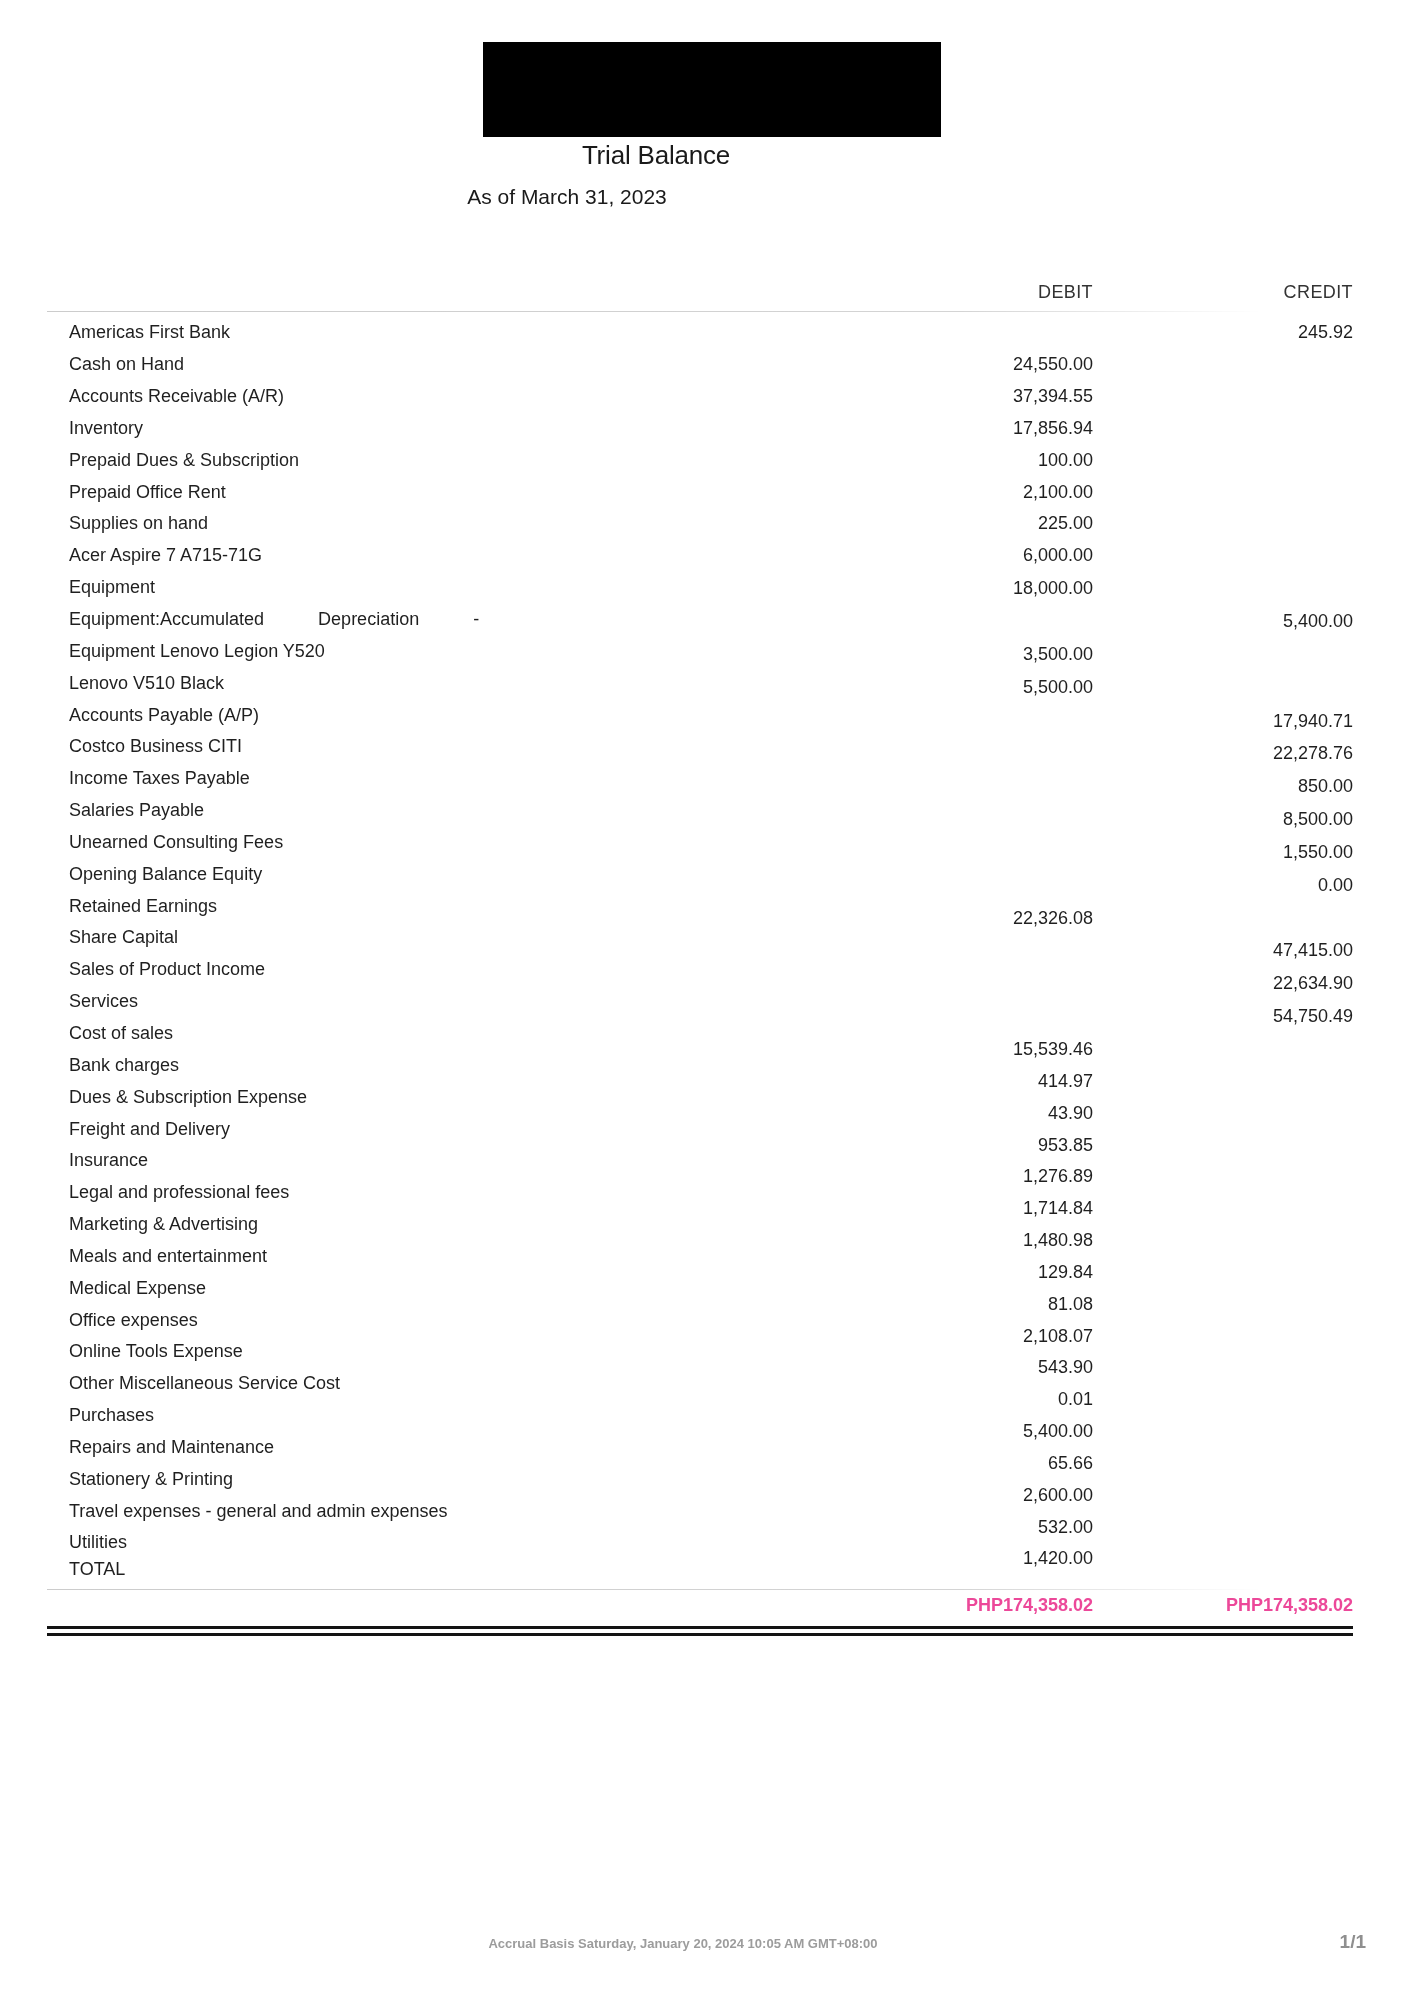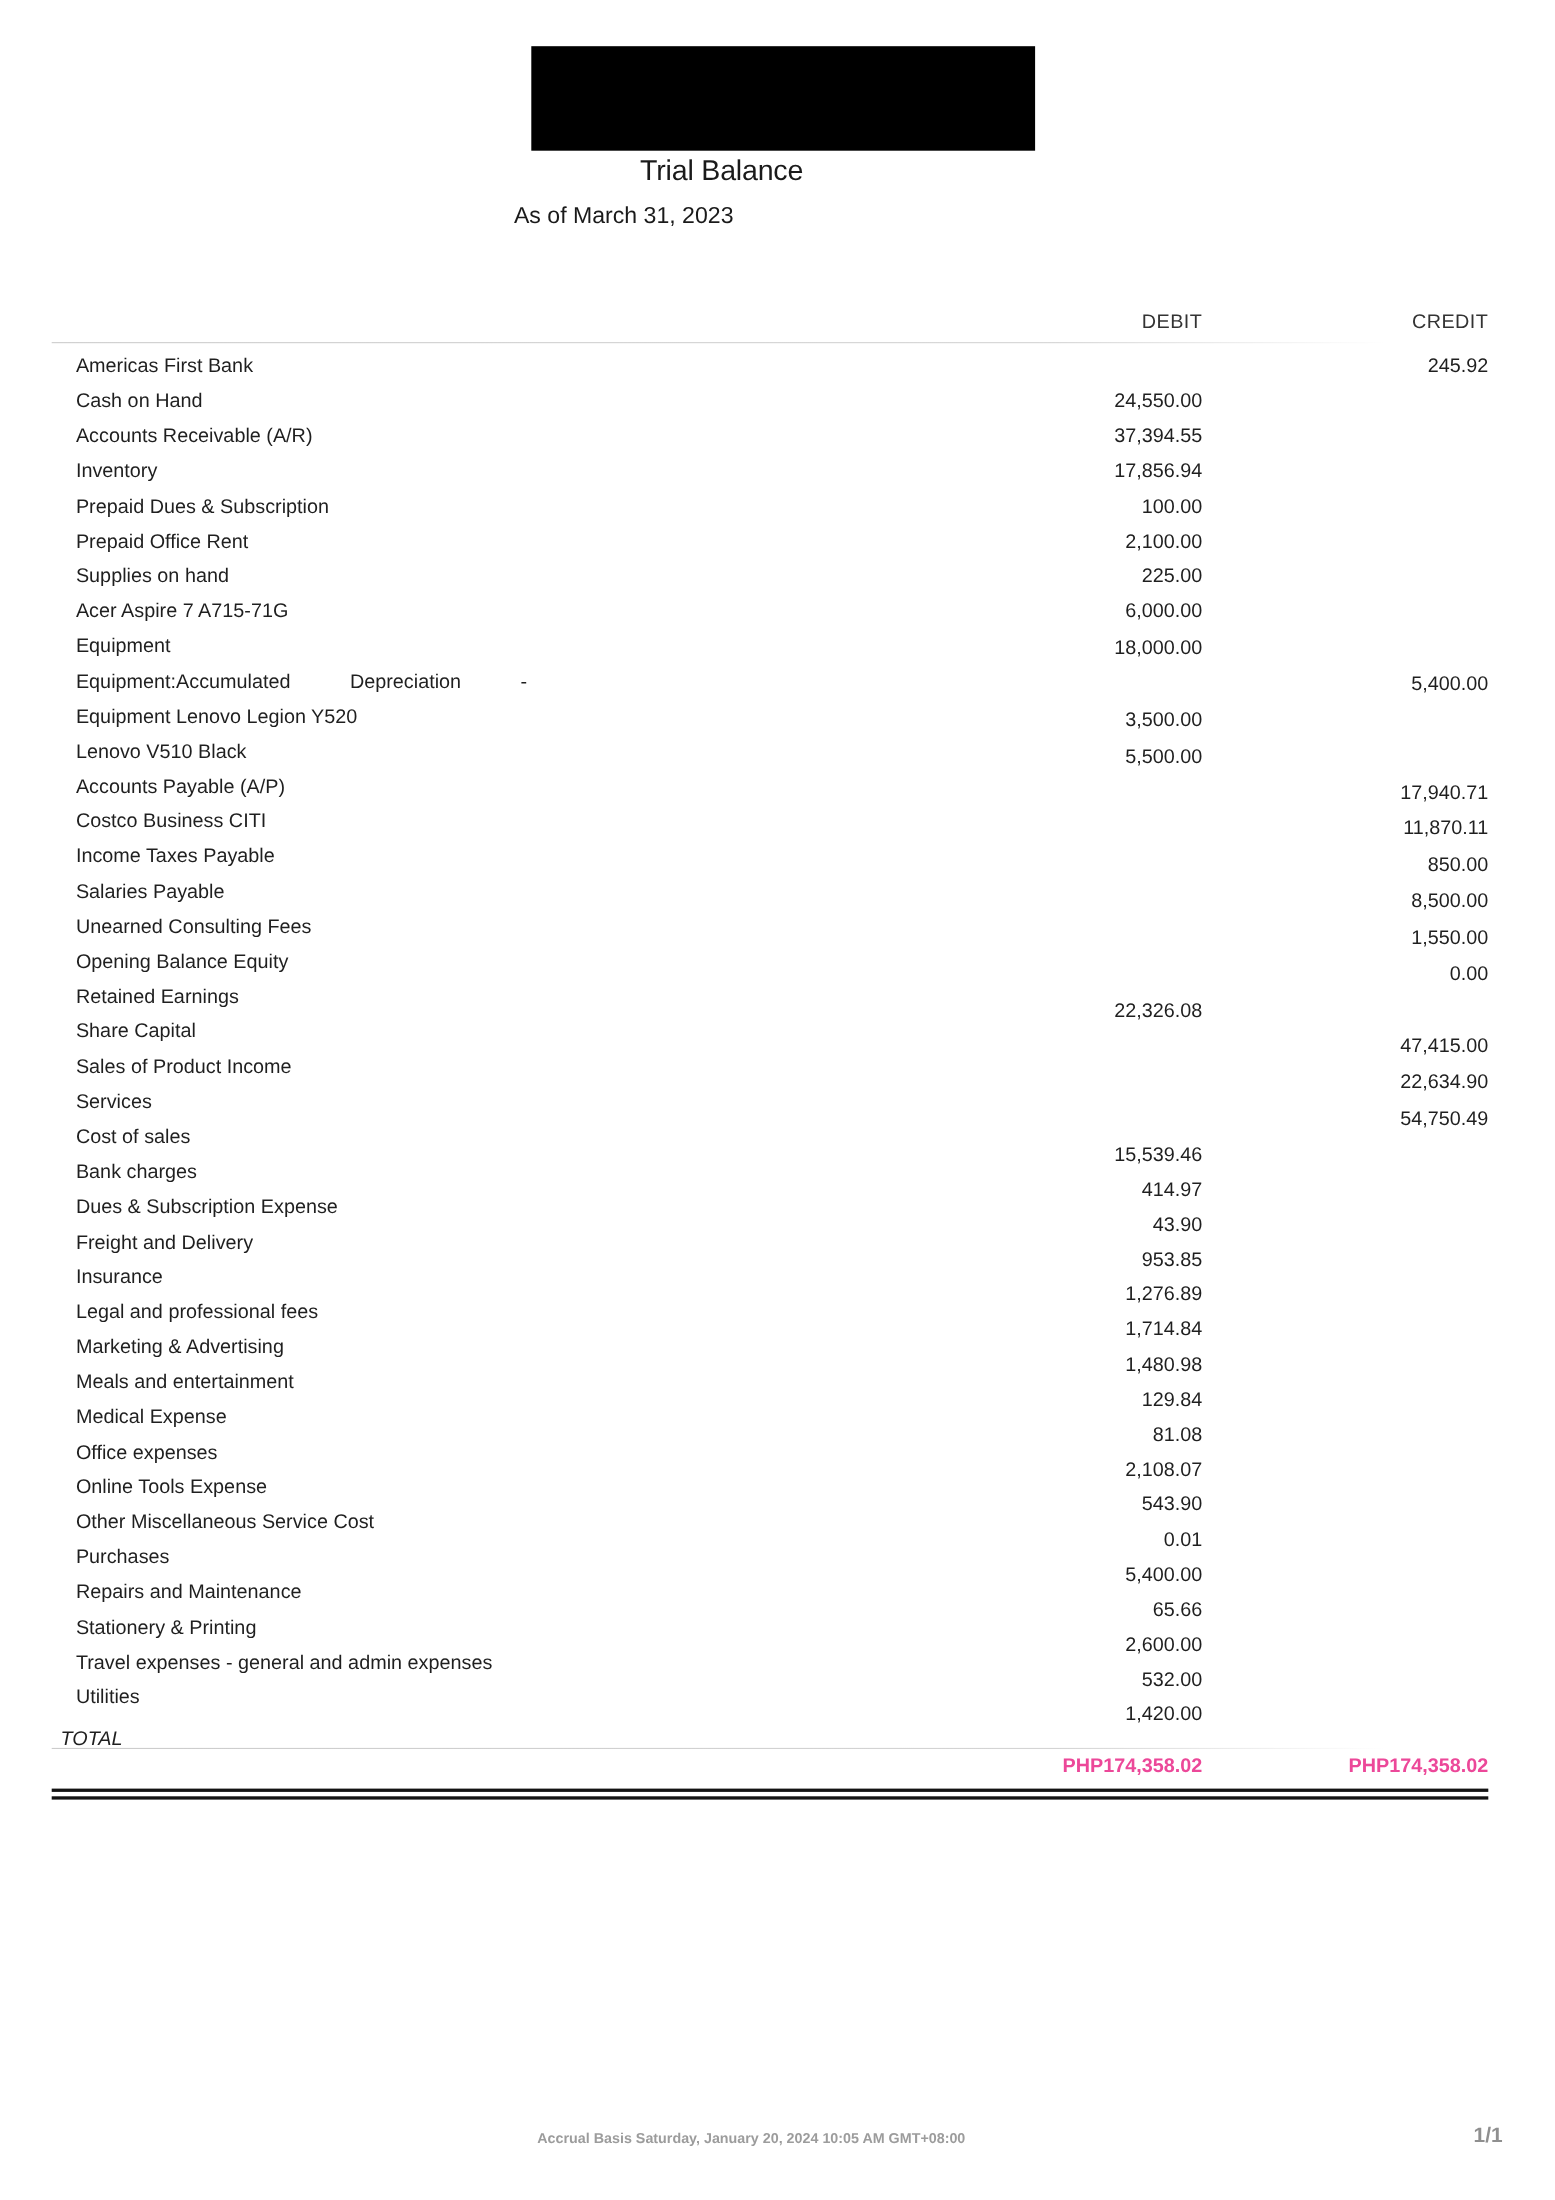--- a/index.html
+++ b/index.html
@@ -15,22 +15,22 @@
   .colhead .spacer{flex:1;}
   .hline{position:absolute;left:47px;width:1306px;height:1px;
          background:linear-gradient(to right, rgba(0,0,0,0.20) 0%, rgba(0,0,0,0.17) 70%, rgba(0,0,0,0) 93%);}
   .hline.header{top:311px;}
   .hline.pre-total{top:1589px;}
   .rows{position:absolute;left:47px;top:317px;width:1306px;}
   .row{display:flex;height:31.85px;align-items:center;}
   .cell.label{flex:1;padding-left:22px;font-size:18px;white-space:nowrap;}
   .cell.amt{width:260px;text-align:right;font-size:18px;white-space:nowrap;}
   .row-pad{padding-right:7px;}
-  .total-label-row{position:absolute;left:33px;top:1559px;width:1306px;height:31.85px;
-                   display:flex;align-items:flex-end;font-style:italic;}
+  .total-label-row{position:absolute;left:47px;top:1559px;width:1306px;height:31.85px;
+                   display:flex;align-items:flex-start;}
   .totals{position:absolute;left:47px;top:1593px;width:1306px;display:flex;height:24px;
           align-items:center;font-weight:700;font-size:18px;color:#ec4899;}
   .totals .spacer{flex:1;}
   .totals .amt{width:260px;text-align:right;white-space:nowrap;}
   .dline{position:absolute;left:47px;top:1626px;width:1306px;height:10px;
          border-top:3px solid #131313;border-bottom:3px solid #131313;box-sizing:border-box;}
   .footer{position:absolute;left:0;top:1936px;width:1366px;text-align:center;
           font-size:13px;font-weight:700;color:#9c9c9c;}
   .pagenum{position:absolute;top:1931px;right:48px;font-size:19px;font-weight:600;color:#8f8f8f;}
 </style>
@@ -114,21 +114,21 @@
       <div class="cell amt credit" style="transform: translateY(4.4px);"></div>
     </div>
       <div class="row">
       <div class="cell label">Accounts Payable (A/P)</div>
       <div class="cell amt debit" style="transform: translateY(5.5px);"></div>
       <div class="cell amt credit" style="transform: translateY(5.5px);">17,940.71</div>
     </div>
       <div class="row">
       <div class="cell label">Costco Business CITI</div>
       <div class="cell amt debit" style="transform: translateY(6.6px);"></div>
-      <div class="cell amt credit" style="transform: translateY(6.6px);">11,870.11</div>
+      <div class="cell amt credit" style="transform: translateY(6.6px);">22,278.76</div>
     </div>
       <div class="row">
       <div class="cell label">Income Taxes Payable</div>
       <div class="cell amt debit" style="transform: translateY(7.7px);"></div>
       <div class="cell amt credit" style="transform: translateY(7.7px);">850.00</div>
     </div>
       <div class="row">
       <div class="cell label">Salaries Payable</div>
       <div class="cell amt debit" style="transform: translateY(8.8px);"></div>
       <div class="cell amt credit" style="transform: translateY(8.8px);">8,500.00</div>

